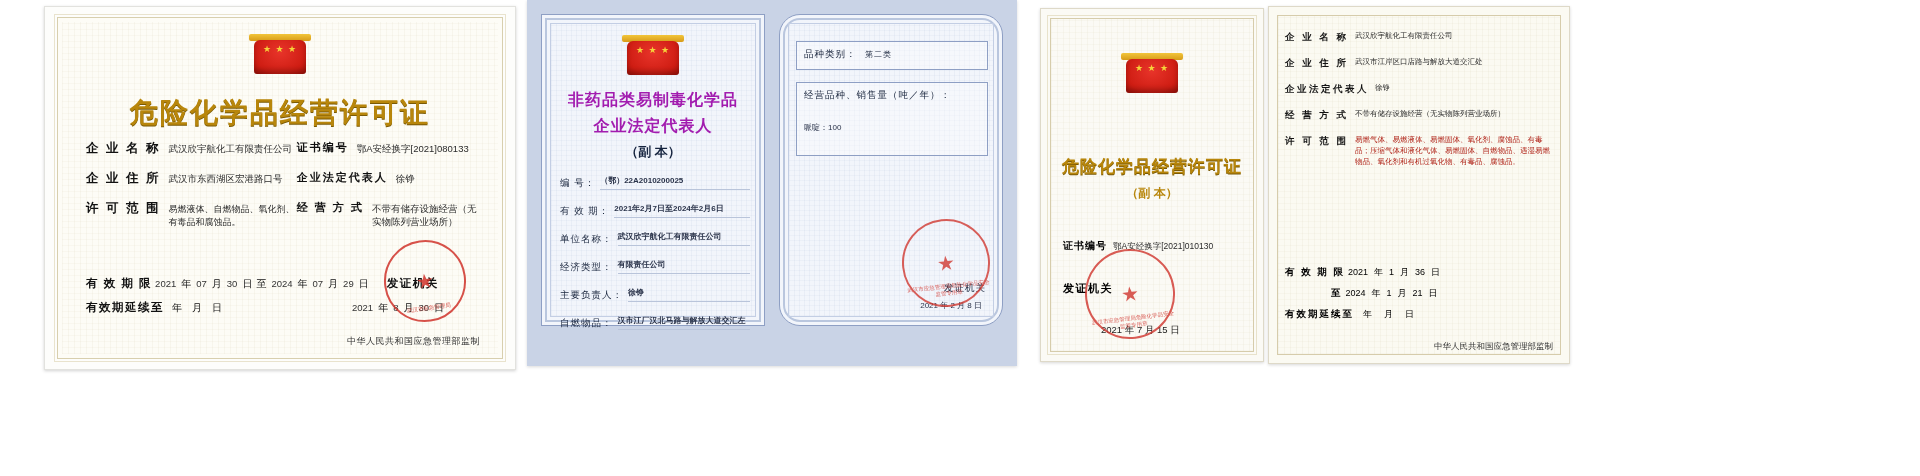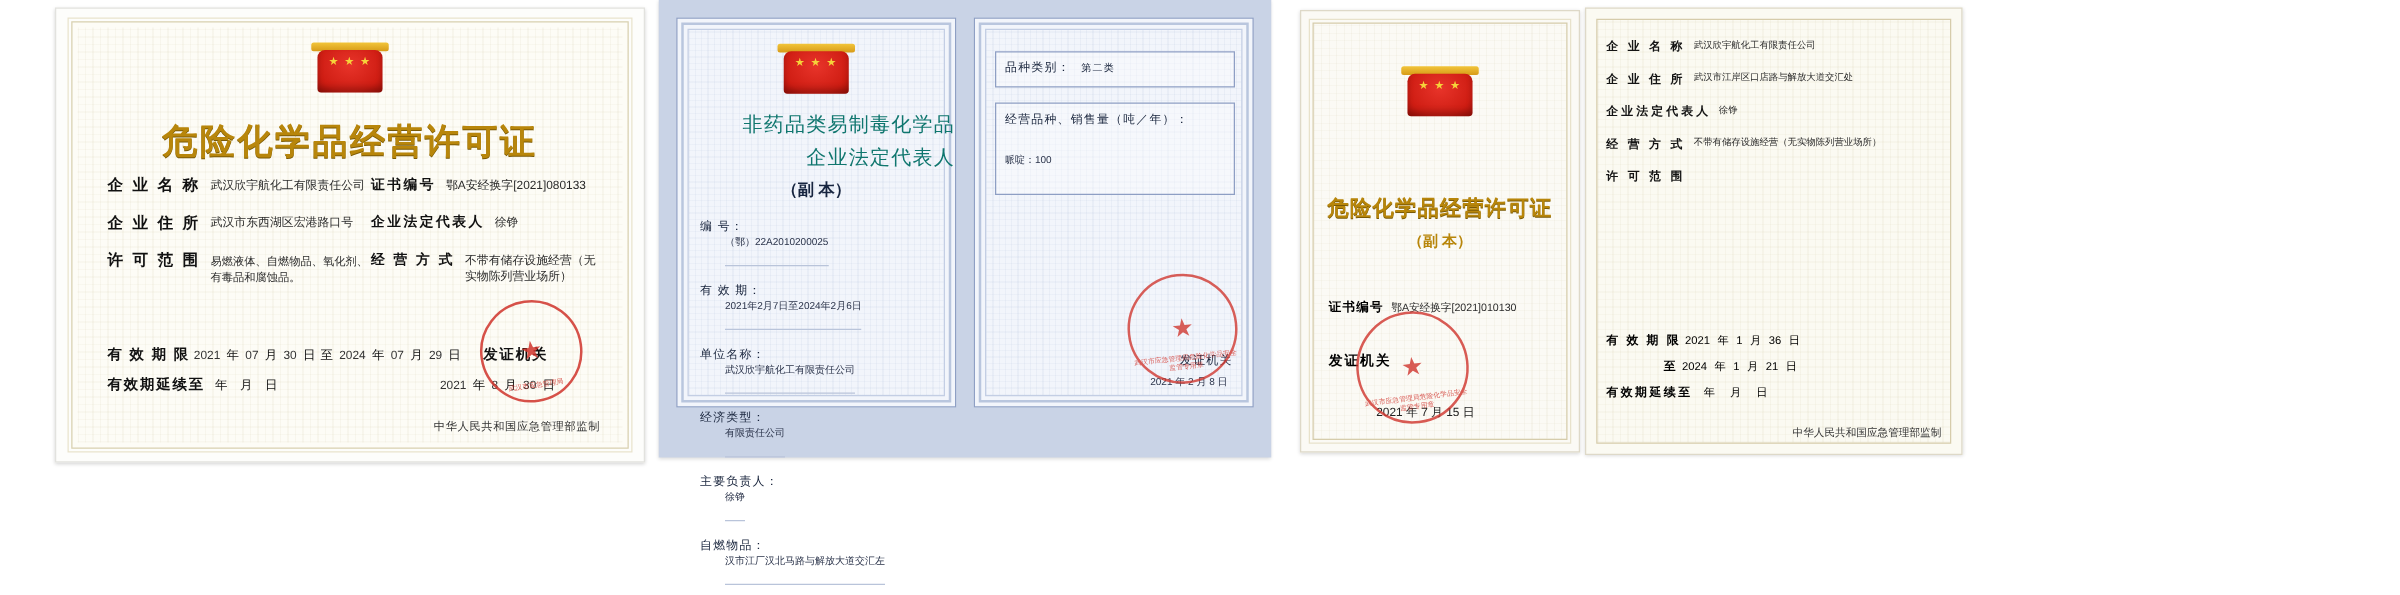--- a/index.html
+++ b/index.html
@@ -203,39 +203,39 @@
     position: absolute;
     top: 14px;
     width: 222px;
     height: 310px;
     background: #f2f5fb;
     border: 1px solid #8e9fc4;
     outline: 2px solid #b9c6de;
     outline-offset: -6px;
   }
   .c2-left { left: 14px; }
-  .c2-right { left: 252px; }
+  .c2-right { left: 252px; border-radius: 21px; }
   .c2-bg {
     position: absolute;
     inset: 8px;
     border: 1px solid #c3cee4;
     background:
       repeating-linear-gradient(90deg, rgba(150,170,205,0.10) 0 1px, transparent 1px 5px),
       repeating-linear-gradient(0deg, rgba(150,170,205,0.08) 0 1px, transparent 1px 5px);
     pointer-events: none;
   }
   .c2-title {
     position: absolute;
     top: 72px;
     left: 0; right: 0;
-    text-align: right;
+    text-align: center;
     font-family: "DejaVu Sans", sans-serif;
     font-size: 16px;
-    font-weight: normal;
-    color: #0f766e;
+    font-weight: bold;
+    color: #a21caf;
     letter-spacing: 1px;
     line-height: 26px;
   }
   .c2-sub {
     position: absolute;
     top: 128px;
     left: 0; right: 0;
     text-align: center;
     font-size: 13px;
     font-weight: bold;
@@ -243,37 +243,37 @@
   }
   .c2-fields {
     position: absolute;
     left: 18px; right: 14px; top: 160px;
     font-size: 9px;
     color: #17233b;
   }
   .c2-row {
     margin-bottom: 13px;
     display: flex;
-    align-items: flex-start;
-    flex-direction: column;
+    align-items: flex-end;
   }
   .c2-lab {
     font-size: 9.5px;
     letter-spacing: 1px;
     white-space: nowrap;
     color: #17233b;
   }
   .c2-val {
     font-size: 8px;
     color: #2a3игнор;
     color: #2a334a;
-    margin-left: 20px;
+    margin-left: 5px;
     border-bottom: 1px solid #b9c4da;
     flex: 1;
-    padding-bottom: 13px;
+    padding-bottom: 3px;
+    font-weight: bold;
   }
   .c2-rfields {
     position: absolute;
     left: 16px; right: 14px; top: 26px;
     font-size: 9px;
     color: #17233b;
   }
   .c2-box {
     border: 1px solid #8e9fc4;
     margin-bottom: 12px;
@@ -674,20 +674,21 @@
       <div class="c4-row">
         <span class="c4-lab">企业法定代表人</span>
         <span class="c4-val">徐铮</span>
       </div>
       <div class="c4-row">
         <span class="c4-lab">经 营 方 式</span>
         <span class="c4-val">不带有储存设施经营（无实物陈列营业场所）</span>
       </div>
       <div class="c4-row">
         <span class="c4-lab">许 可 范 围</span>
+        <span class="c4-val red">易燃气体、易燃液体、易燃固体、氧化剂、腐蚀品、有毒品；压缩气体和液化气体、易燃固体、自燃物品、遇湿易燃物品、氧化剂和有机过氧化物、有毒品、腐蚀品。</span>
       </div>
     </div>
 
     <div class="c4-dates">
       <div class="c4-drow">
         <span class="c4-dlab">有 效 期 限</span>
         <span class="c4-dnum">2021</span>
         <span class="c4-dnum">年</span>
         <span class="c4-dnum">1</span>
         <span class="c4-dnum">月</span>

